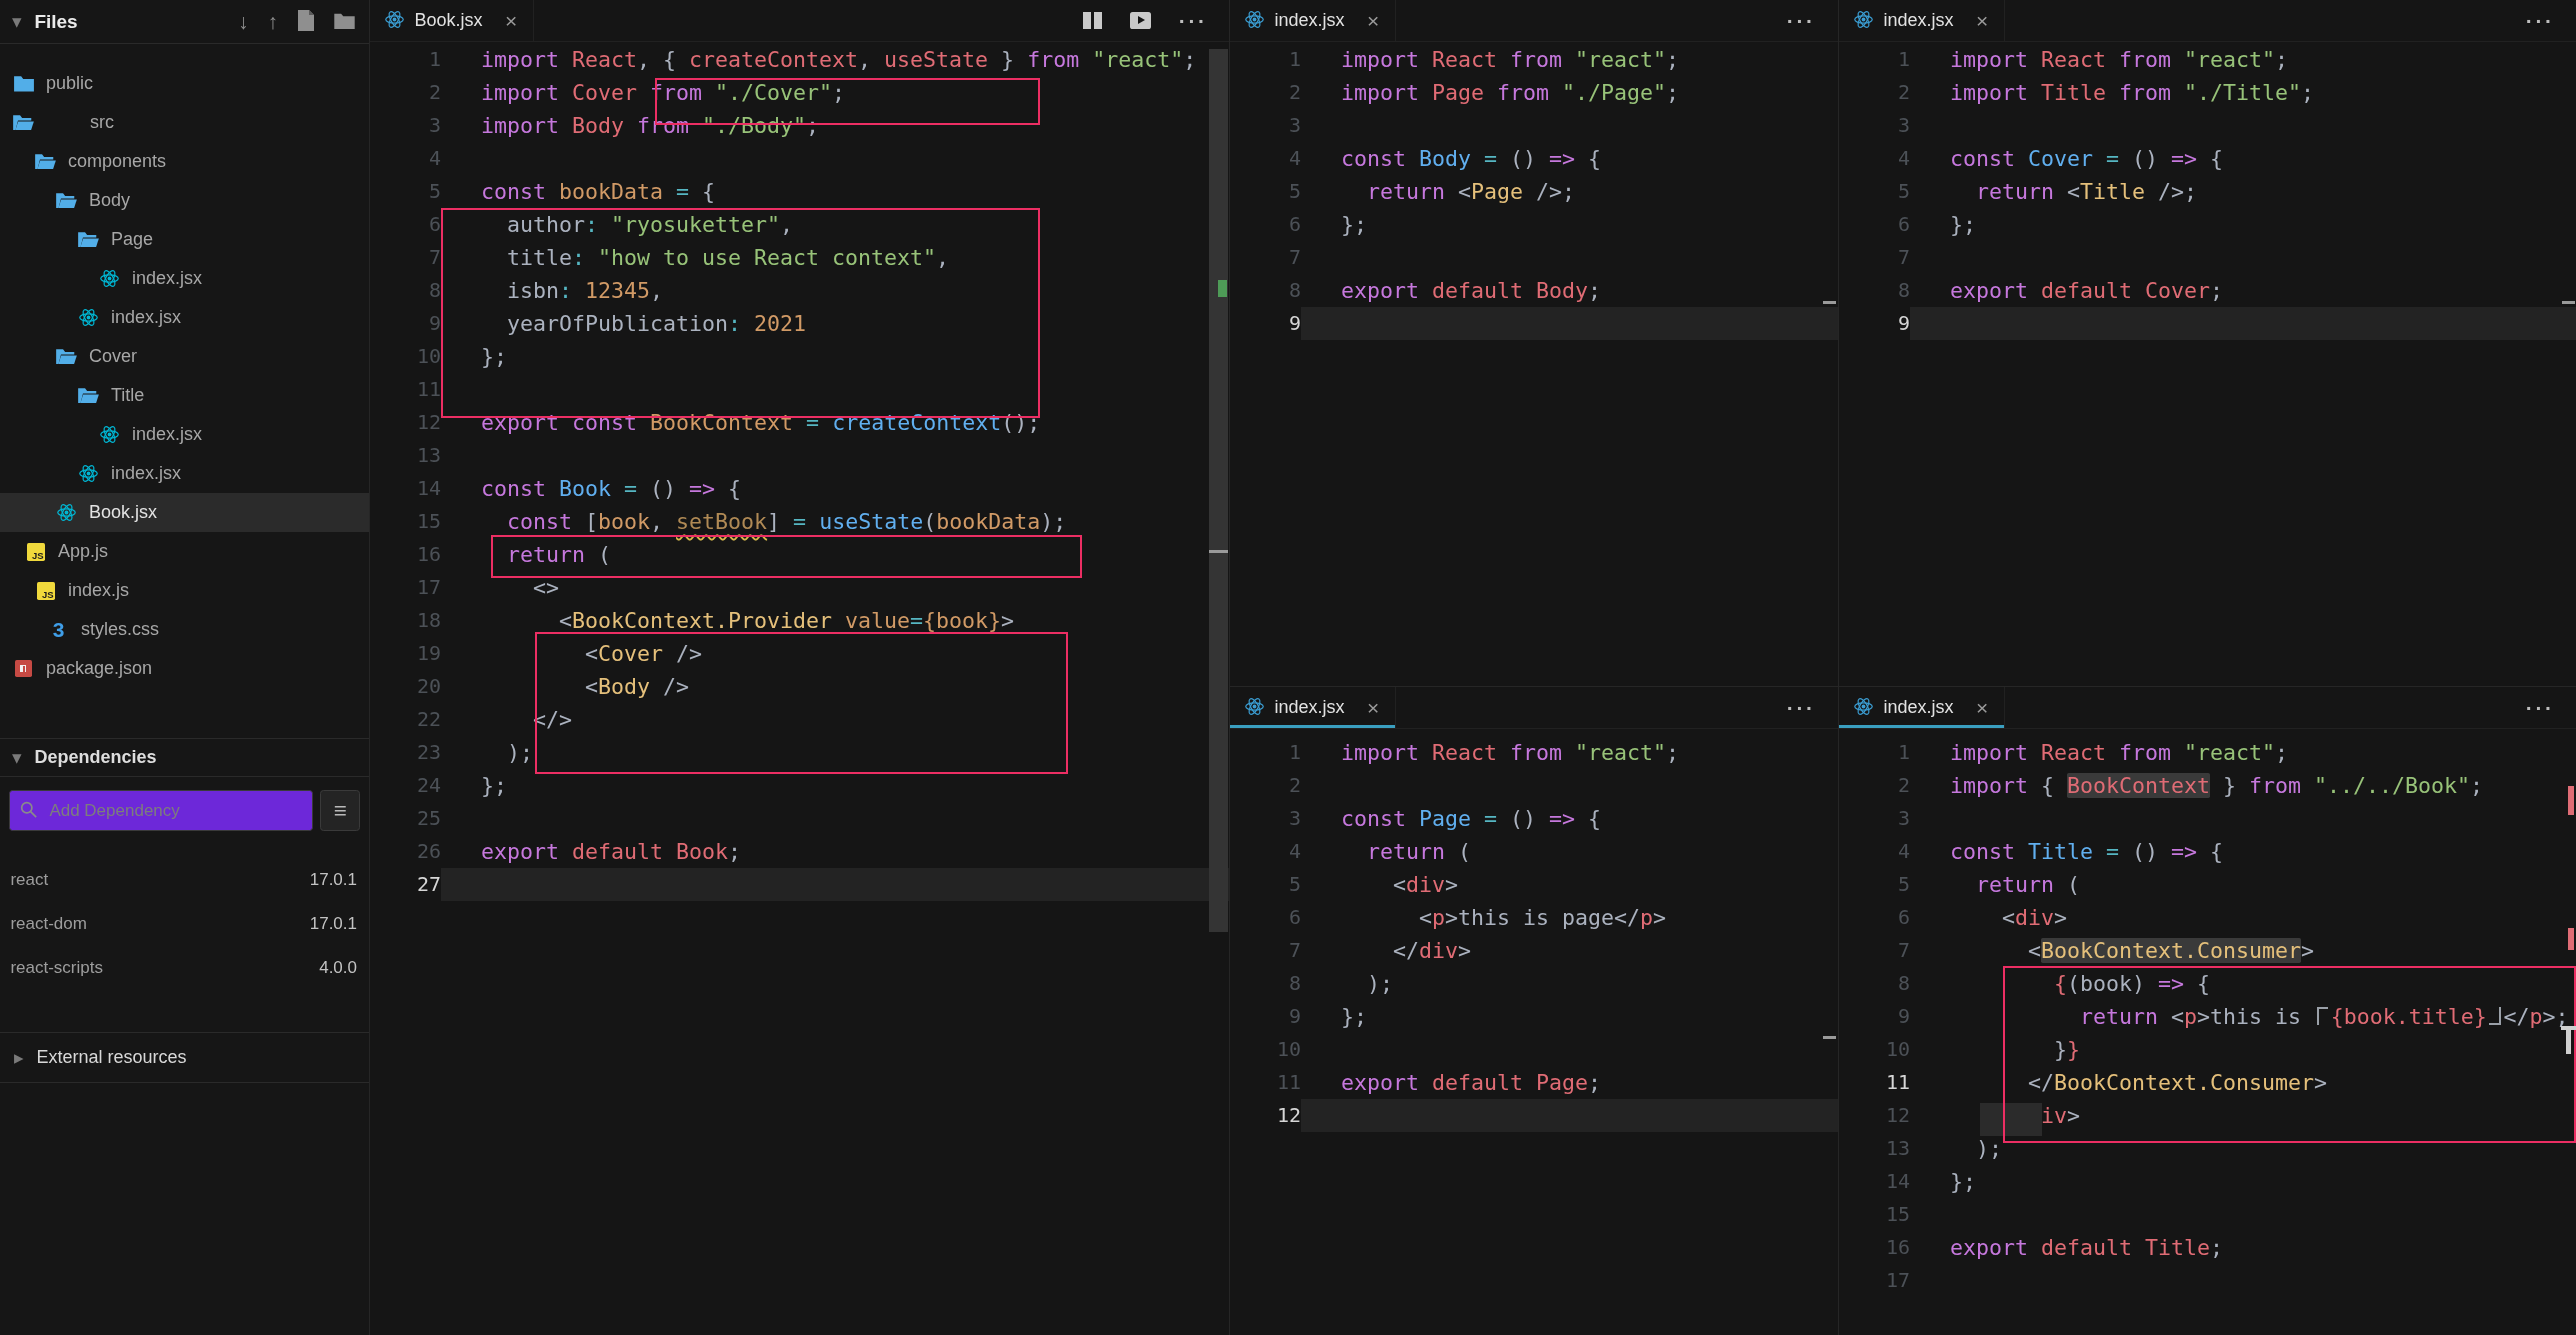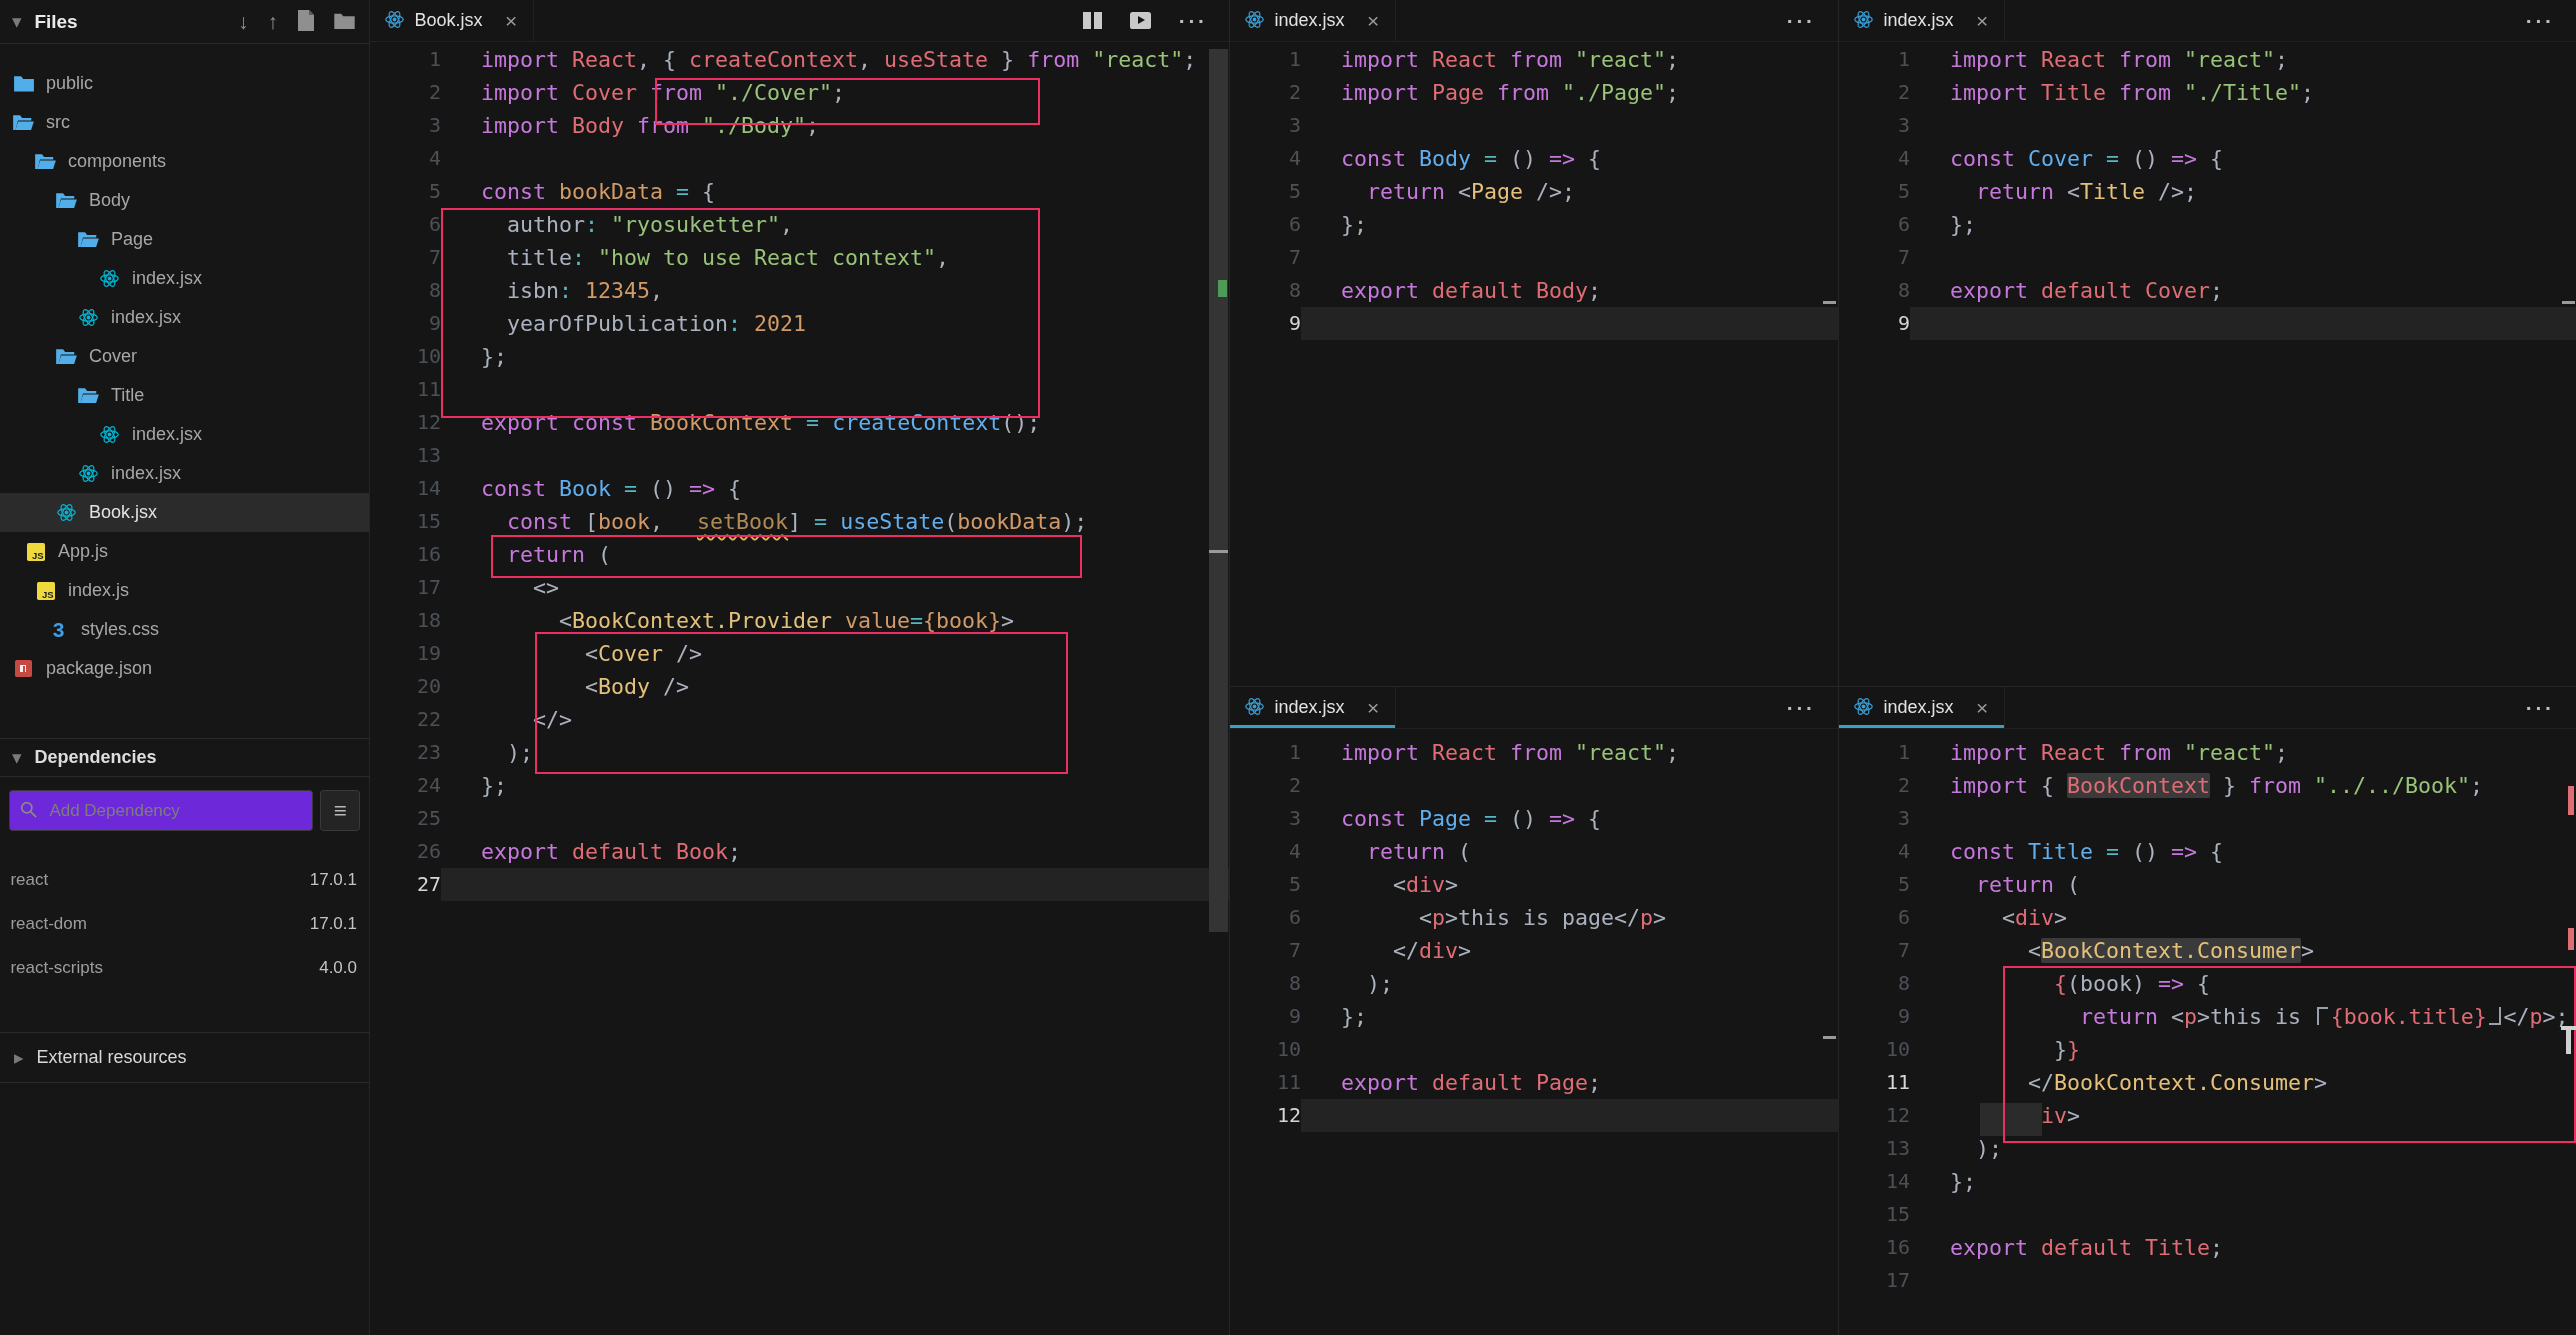--- a/index.html
+++ b/index.html
@@ -83,21 +83,21 @@
   .pane-page .code,.pane-title .code{padding-top:7px;}
   .line{display:flex;height:33px;line-height:33px;white-space:pre;}
   .ln{width:71px;flex:none;text-align:right;color:#4c5157;font-size:20px;}
   .lc{flex:1;padding-left:40px;}
   .line.cur .lc{background:#232323;}
   .line.cur .ln, .line.curnum .ln{color:#d6d6d6;}
 
   .t-k{color:#c678dd;} .t-v{color:#e06c75;} .t-s{color:#98c379;} .t-d{color:#61afef;}
   .t-o{color:#d19a66;} .t-y{color:#e5c07b;} .t-c{color:#56b6c2;} .t-p{color:#abb2bf;}
   .t-n{color:#d19a66;}
-  .t-u{color:#b08a55;text-decoration:underline wavy #d7ba4a 1.7px;text-underline-offset:5.2px;margin-left:21px;}
+  .t-u{color:#b08a55;text-decoration:underline wavy #d7ba4a 1.7px;text-underline-offset:5.2px;}
   .t-hv{color:#e06c75;background:#3a3a3a;border-radius:1.7px;}
   .t-hy{color:#e5c07b;background:#3a3a3a;border-radius:1.7px;}
   .t-cbo,.t-cbc{display:inline-block;width:9.5px;height:16.4px;vertical-align:-0.9px;margin:0 2.6px;}
   .t-cbo{border-left:2.6px solid #9aa0a8;border-top:2.6px solid #9aa0a8;}
   .t-cbc{border-right:2.6px solid #9aa0a8;border-bottom:2.6px solid #9aa0a8;}
 
   .rbox{position:absolute;border:2.2px solid #ec2e63;pointer-events:none;}
   .blk{position:absolute;background:#2b2b2b;}
   .mark{position:absolute;}
 </style>
@@ -129,21 +129,21 @@
 
     <div class="tree">
         <div class="trow" style="padding-left: 13px;">
           <span class="fi">
             <svg width="20" height="16.4" viewBox="0 0 23 19">
               <path d="M0 1.5h8.2l2.4 3H23v14.5H0z" fill="#52aee8" rx="2"></path>
             </svg>
           </span>
           <span>public</span>
         </div>
-        <div class="trow" style="padding-left: 13px;">
+        <div class="trow" style="padding-left: 13px; gap: 44px;">
           <span class="fi">
             <svg width="21" height="16.4" viewBox="0 0 24 19">
               <path d="M0 1.5h8l2.4 3H21v3H5.6L2.8 18.5H0z" fill="#52aee8"></path>
               <path d="M5.8 8.8H24l-3.2 9.7H2.6z" fill="#52aee8"></path>
             </svg>
           </span>
           <span>src</span>
         </div>
         <div class="trow" style="padding-left: 35px;">
           <span class="fi">

